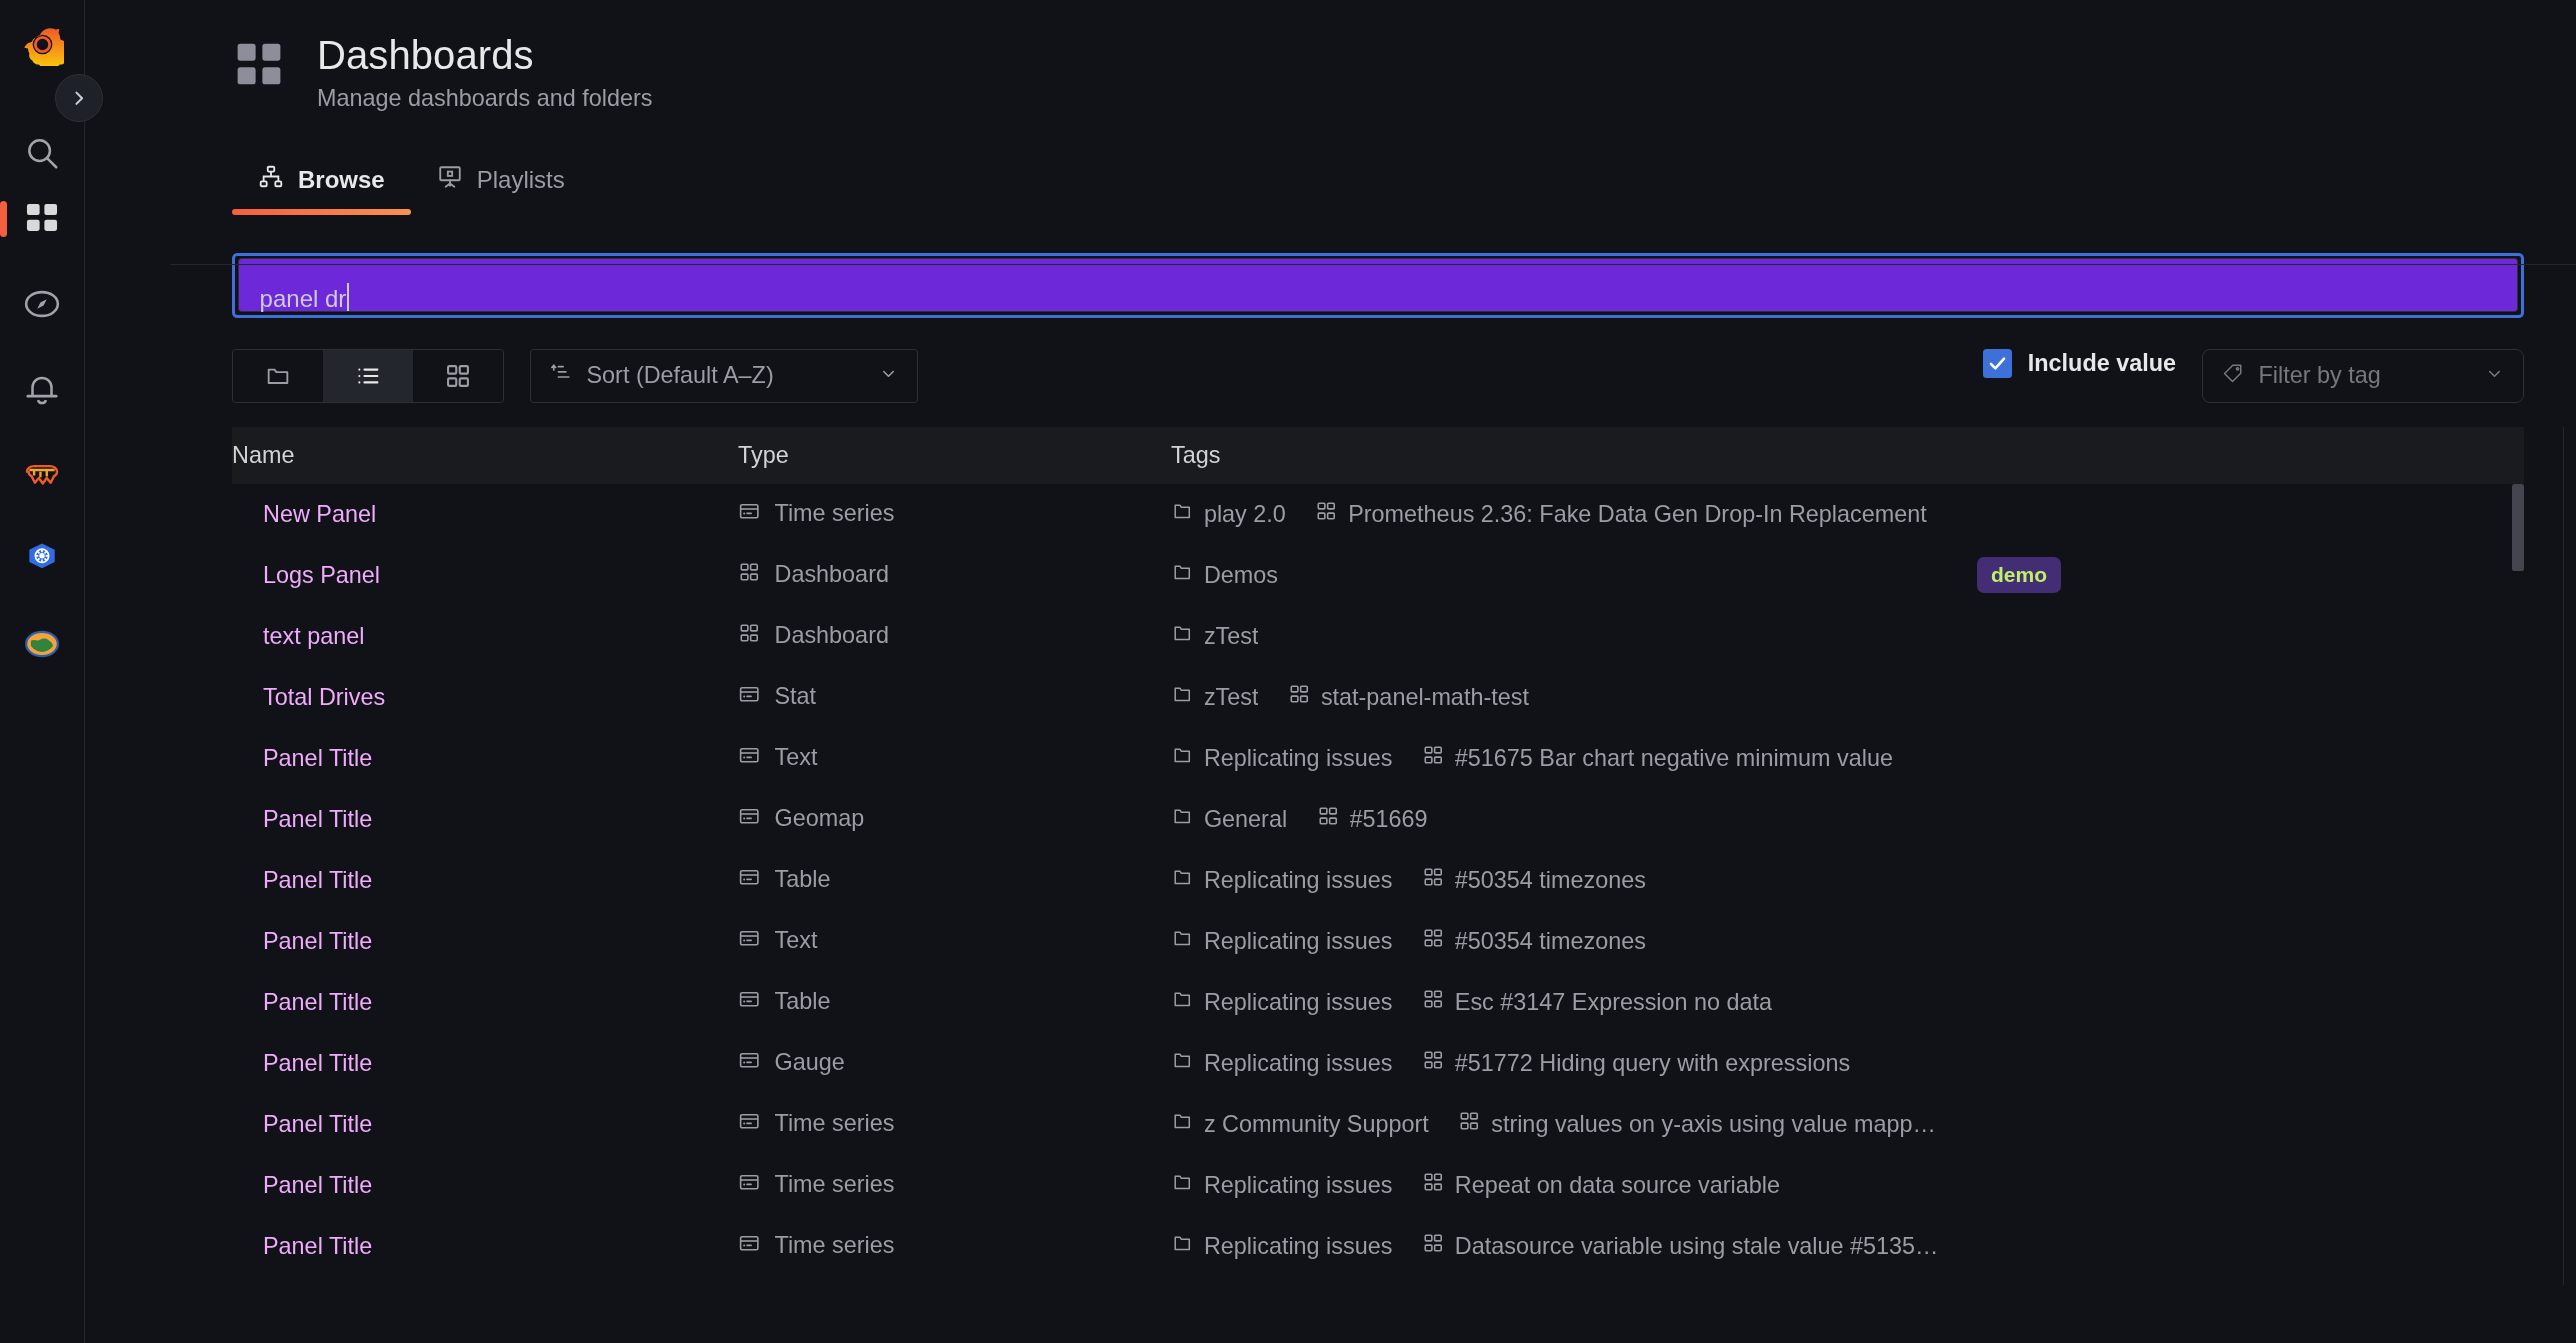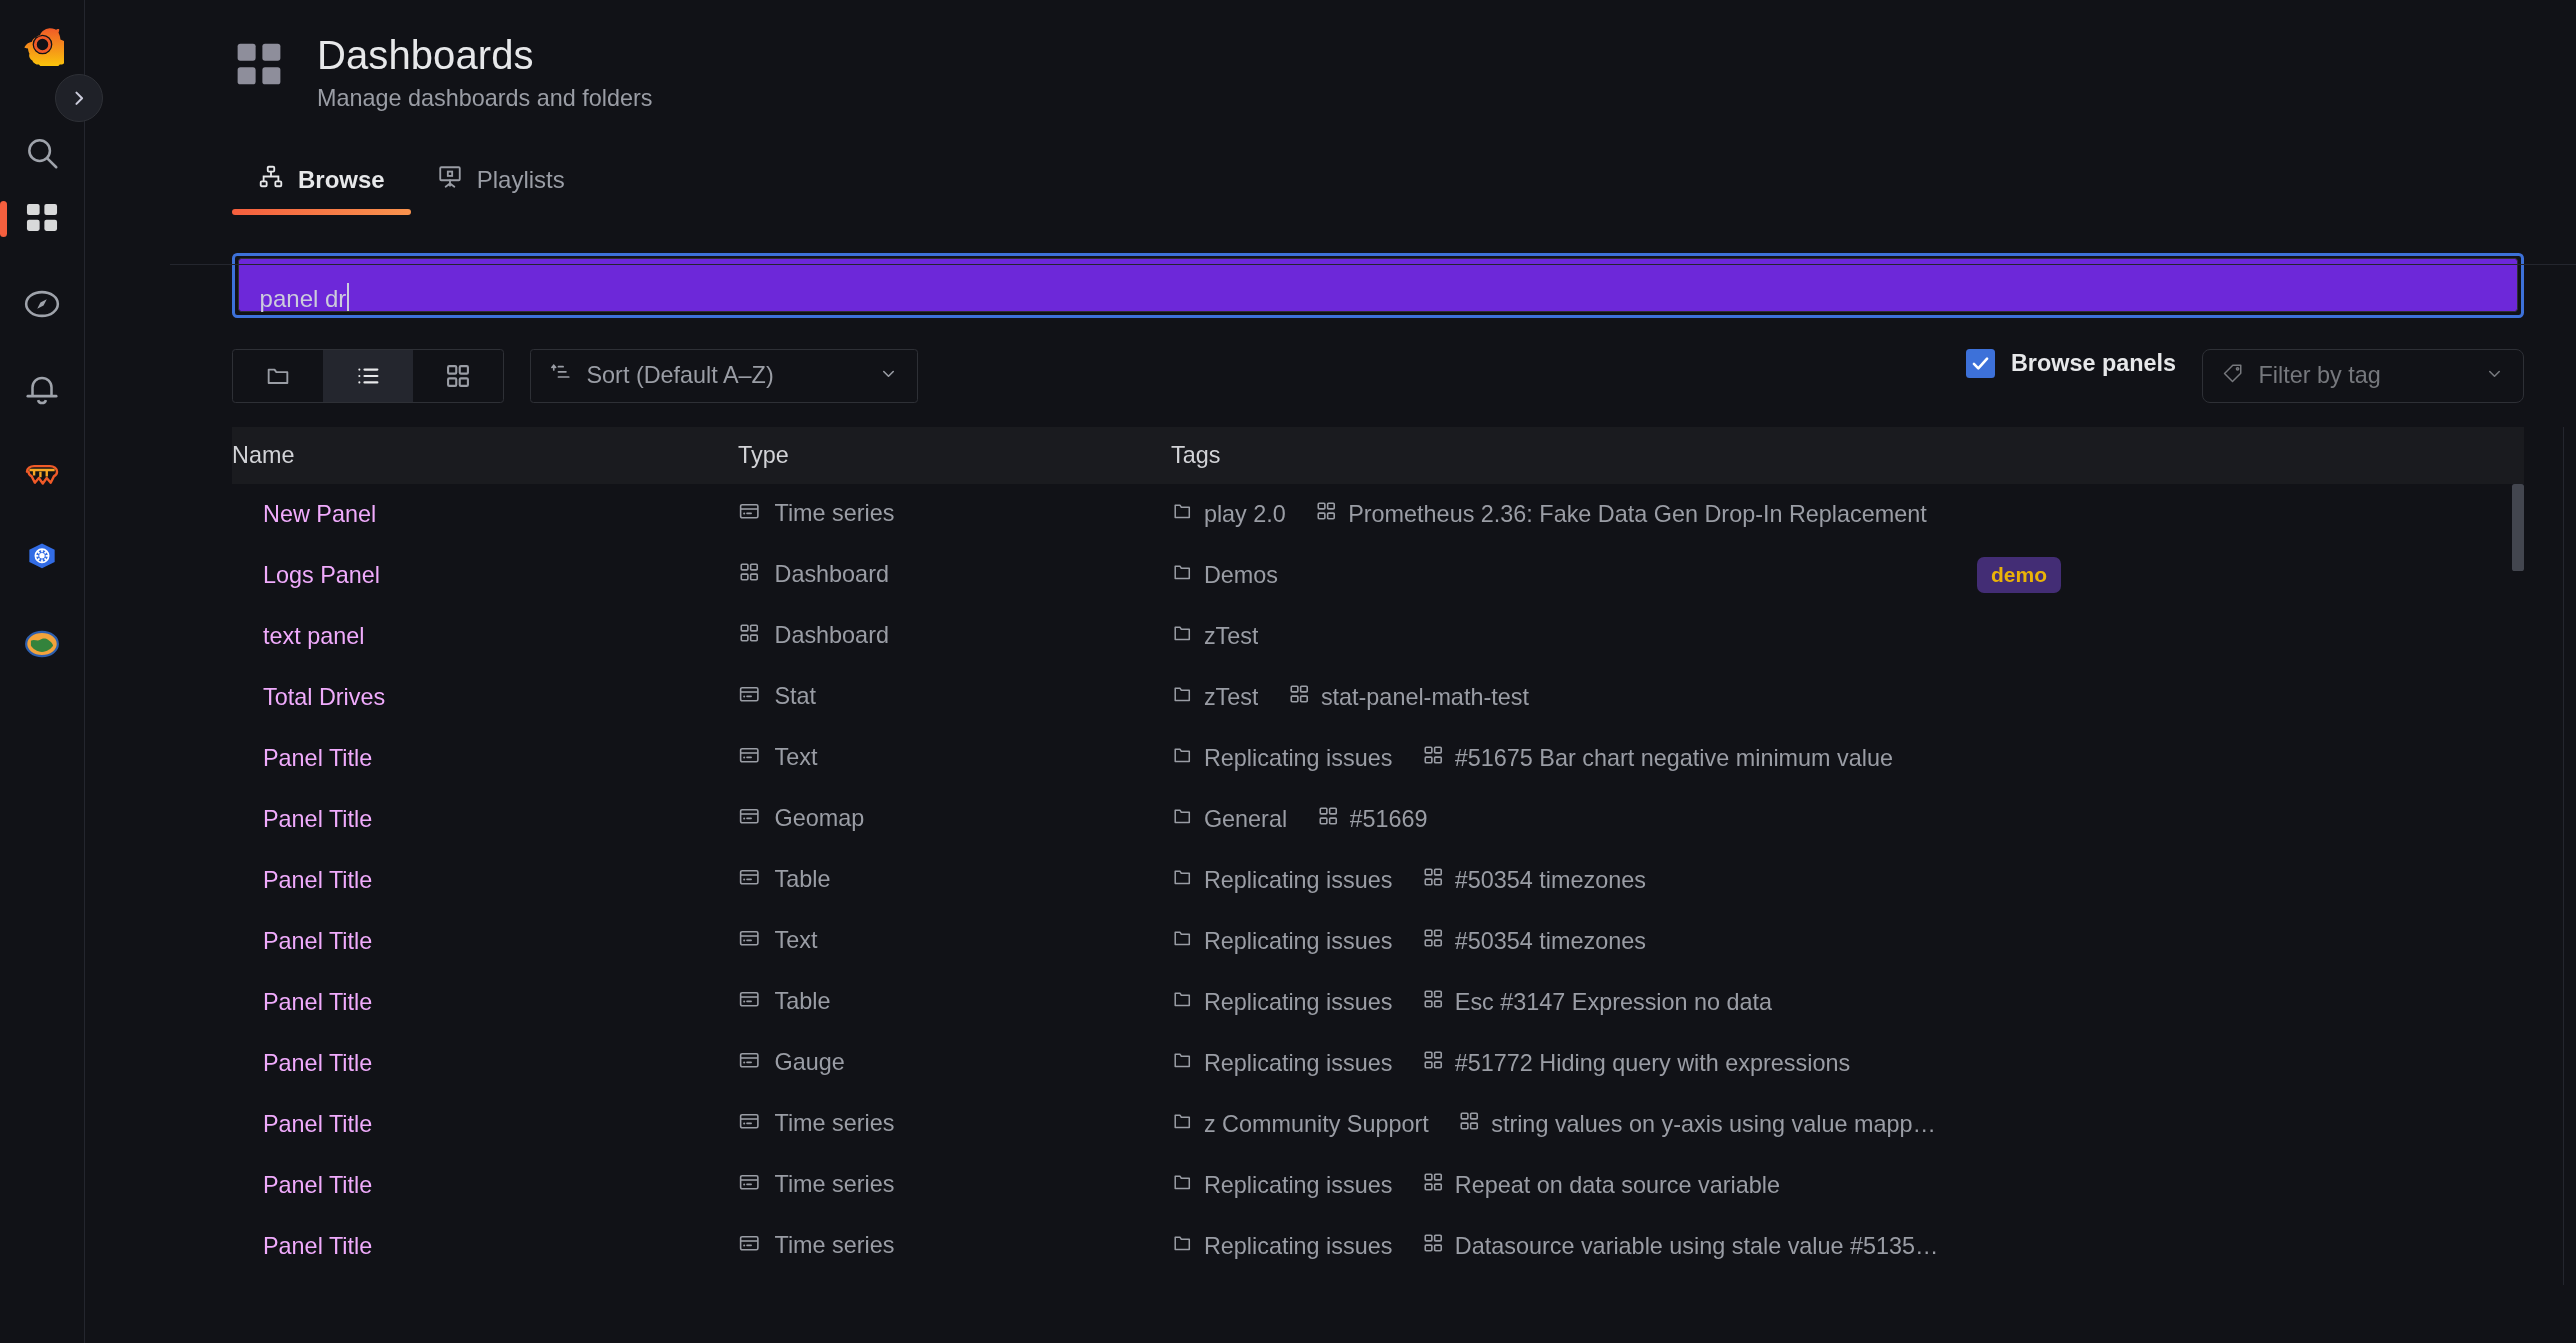--- a/index.html
+++ b/index.html
@@ -178,21 +178,21 @@
   .cell { display: flex; align-items: center; overflow: hidden; white-space: nowrap; }
   .cell.name { color: #f0abfc; }
   .locpart { display: inline-flex; align-items: center; gap: 10.4px; margin-right: 29.5px; }
   .locpart:last-child { margin-right: 0; }
   .typecell { display: inline-flex; gap: 14px; color: #9a9da5; }
   .loc-txt { color: #9a9da5; overflow: hidden; text-overflow: ellipsis; }
   .ico { color: #9a9da5; flex: 0 0 auto; display: block; }
 
   .tagchip {
     display: inline-flex; align-items: center;
-    background: #432d75; color: #eab308;
+    background: #432d75; color: #bef264;
     border-radius: 7px; padding: 6px 14px;
     font-size: 21px; font-weight: 600;
   }
 
   
   .vscroll {
     position: absolute; right: 0px; top: 57px;
     width: 12px; height: 766px;
   }
   .vthumb {
@@ -387,21 +387,21 @@
         </div>
 
         <div class="toolbar-spacer"></div>
 
         <div class="checkwrap">
           <span class="checkbox">
             <svg width="21" height="21" viewBox="0 0 24 24" fill="none" stroke="#fff" stroke-width="3" stroke-linecap="round" stroke-linejoin="round">
                 <polyline points="4.5 12.5 9.5 17.5 19.5 6.5"></polyline>
               </svg>
           </span>
-          <span class="checklabel">Browse panels</span>
+          <span class="checklabel">Include value</span>
         </div>
 
         <div class="tagselect">
           <span>
             <svg width="22.5" height="22.5" viewBox="0 0 24 24" fill="none" stroke="currentColor" stroke-width="1.6" stroke-linejoin="round">
               <path d="M11.5 3.5H20v8.5l-8.8 8.8-8.5-8.5z"></path>
                 <circle cx="16.6" cy="7.3" r="1.2"></circle>
             </svg>
           </span>
           <span class="ts-label">Filter by tag</span>

